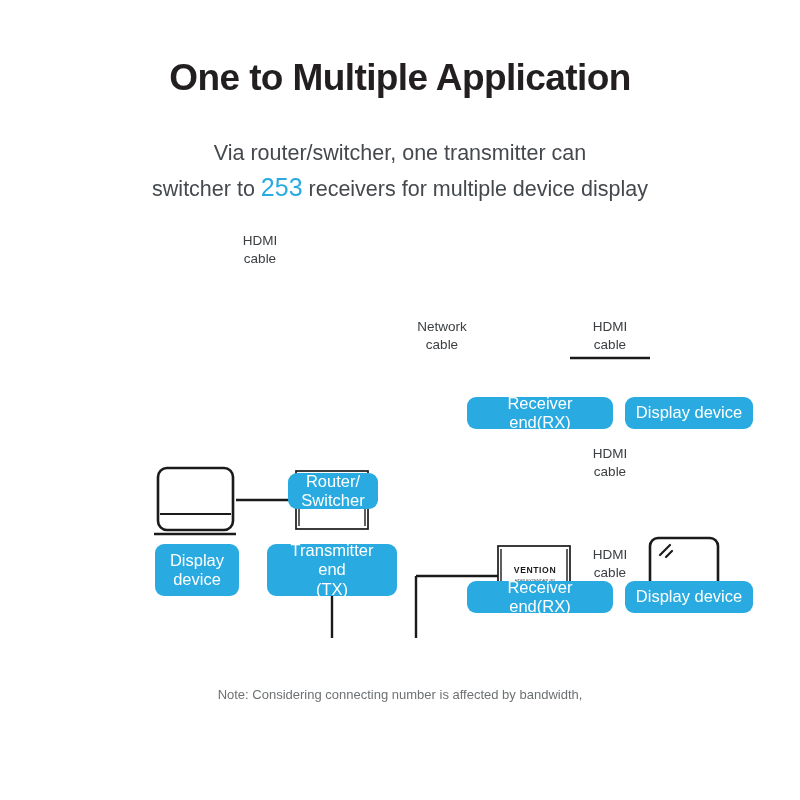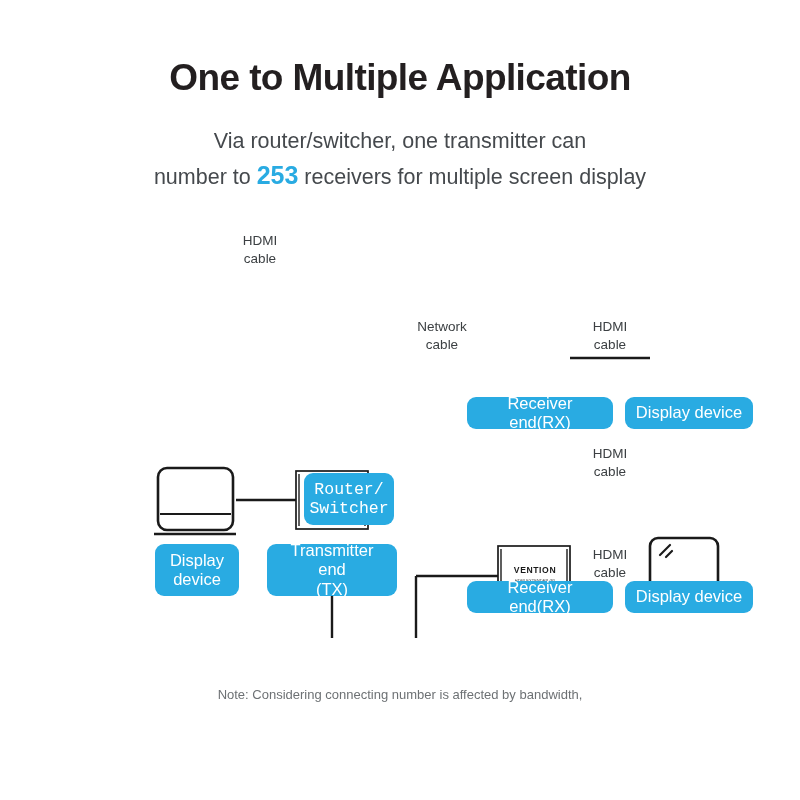--- a/index.html
+++ b/index.html
@@ -16,27 +16,27 @@
   .hdr{position:absolute;left:0;right:0;text-align:center;}
   .title{
     top:58px;
     font-size:37px;
     font-weight:700;
     color:#231f20;
     letter-spacing:-0.6px;
     line-height:1.1;
   }
   .sub{
-    top:126px;
+    top:138px;
     font-size:21.5px;
     color:#45494d;
     line-height:1.44;
     font-weight:400;
   }
-  .sub .accent{color:#29ABE2;font-weight:700;font-size:25px;}
+  .sub .accent{color:#29ABE2;font-weight:400;font-size:25px;}
 
   
   .note{
     top:686px;
     font-size:13px;
     color:#6d7174;
     line-height:1.45;
     font-weight:400;
   }
 
@@ -78,21 +78,21 @@
 </style>
 </head>
 <body>
 
 <div id="page">
 
   <div class="hdr title">One to Multiple Application</div>
 
   <div class="hdr sub">
     <div>Via router/switcher, one transmitter can</div>
-    <div><span>number to </span><span class="accent">253</span><span> receivers for multiple screen display</span></div>
+    <div><span>switcher to </span><span class="accent">253</span><span> receivers for multiple device display</span></div>
   </div>
 
   <div id="diagram">
     <svg width="800" height="420" viewBox="0 0 800 420" xmlns="http://www.w3.org/2000/svg">
 
       <g>
         <rect class="dev-stroke" x="110" y="250" width="75" height="62" rx="9" ry="9" stroke-width="2.6"></rect>
         <path class="line" d="M112 296 H183" stroke-width="2.2"></path>
         <path class="line" d="M106 316 H188" stroke-width="2.6"></path>
       </g>
@@ -220,21 +220,21 @@
       </g>
 
     </svg>
 
     <div class="badge" style="left:107px;top:326px;width:84px;height:52px;">Display
 device</div>
 
     <div class="badge" style="left:219px;top:326px;width:130px;height:52px;">Transmitter end
 (TX)</div>
 
-    <div class="badge" style="left:256px;top:255px;width:90px;height:52px;font-family:Liberation Mono, monospace;">Router/
+    <div class="badge" style="left:240px;top:255px;width:90px;height:36px;">Router/
 Switcher</div>
 
     <div class="badge" style="left:419px;top:179px;width:146px;height:32px;">Receiver end(RX)</div>
 
     <div class="badge" style="left:577px;top:179px;width:128px;height:32px;">Display device</div>
 
     <div class="badge" style="left:419px;top:363px;width:146px;height:32px;">Receiver end(RX)</div>
 
     <div class="badge" style="left:577px;top:363px;width:128px;height:32px;">Display device</div>
   </div>

